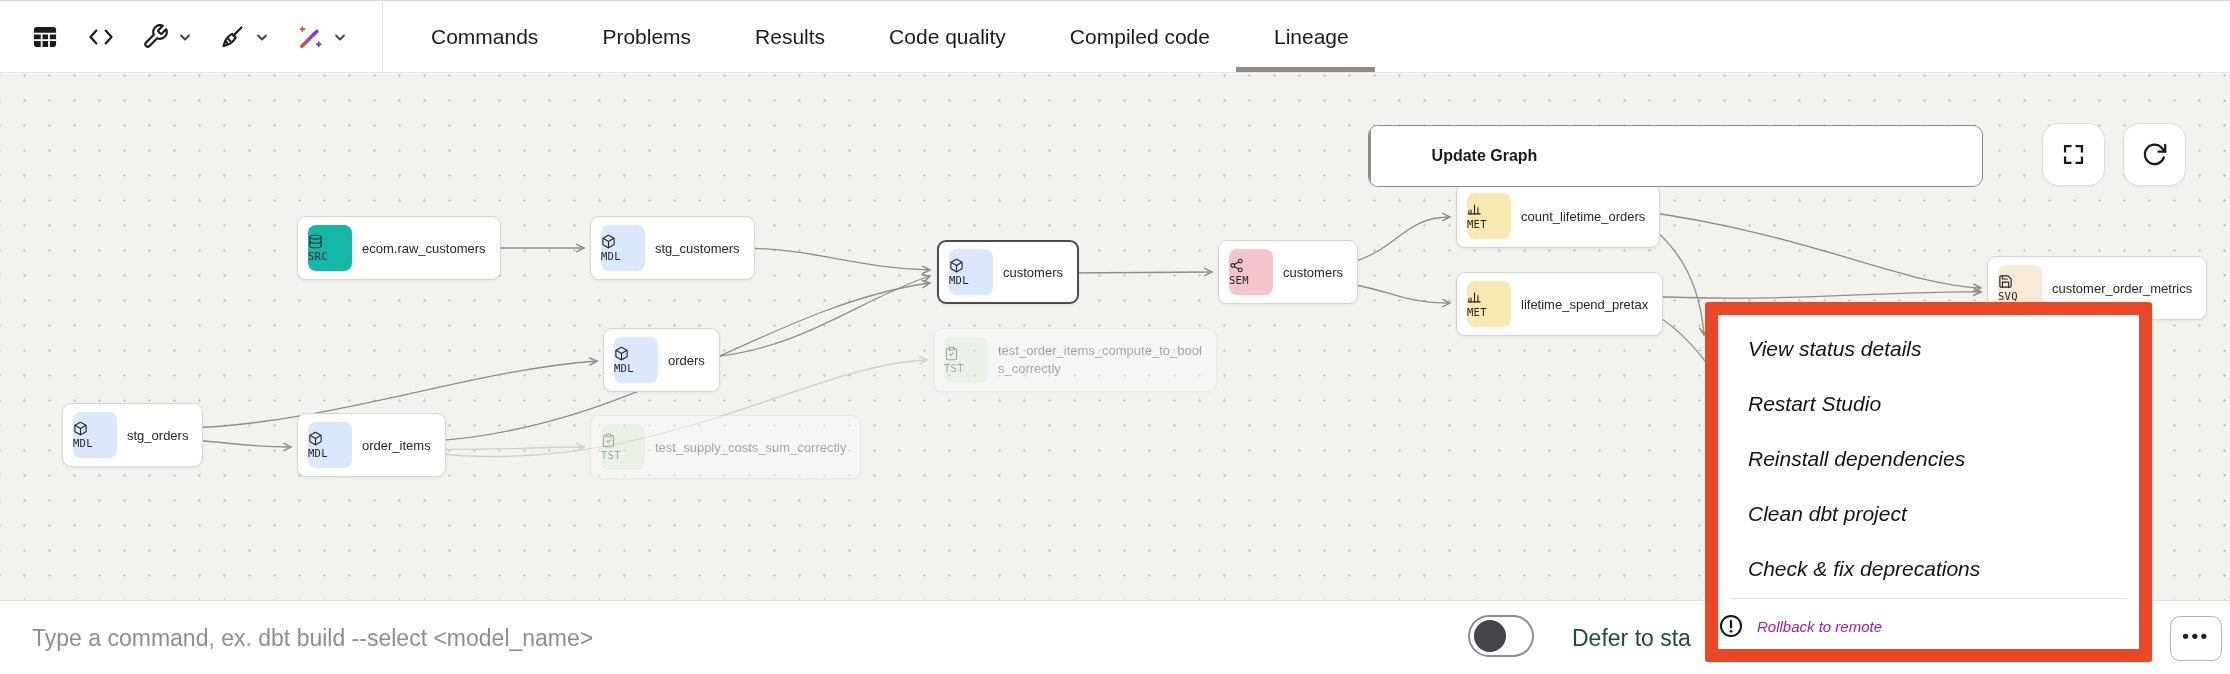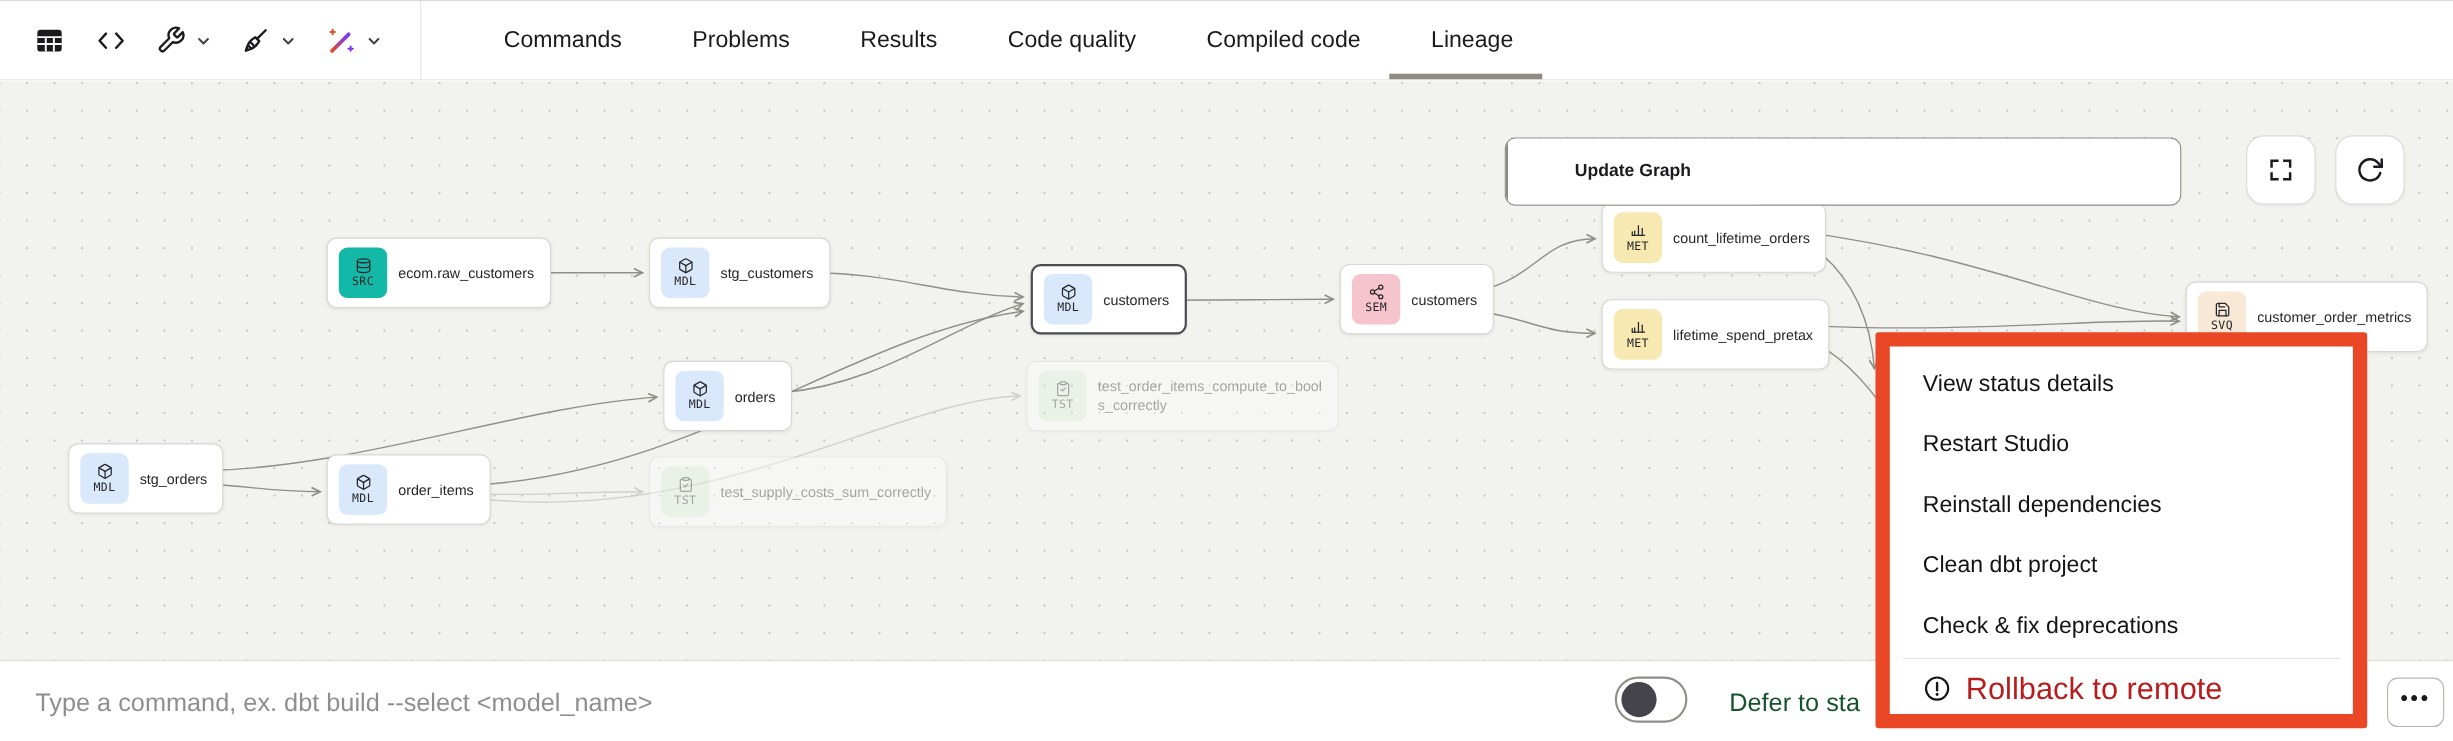--- a/index.html
+++ b/index.html
@@ -1,66 +1,66 @@
 <!DOCTYPE html>
 <html><head>
 <meta charset="utf-8">
 <style>
   html,body{margin:0;padding:0;width:2230px;height:674px;overflow:hidden;
     font-family:"Liberation Sans",sans-serif;background:#fff;}
   *{box-sizing:border-box;}
 
   
   .topbar{position:absolute;left:0;top:0;width:2230px;height:73px;background:#fff;
-    border-top:1px solid #d9d9d6;border-bottom:1px solid #e4e4e2;display:flex;align-items:stretch;z-index:20;gap:27px;}
+    border-top:1px solid #d9d9d6;border-bottom:1px solid #e4e4e2;display:flex;align-items:stretch;z-index:20;}
   .icon-strip{display:flex;align-items:center;gap:26px;padding:0 34px 0 30px;border-right:1px solid #e4e4e2;}
   .tool-btn{display:flex;align-items:center;gap:8px;cursor:pointer;}
   .tabs{display:flex;align-items:stretch;gap:64px;padding-left:48px;}
   .tab{display:flex;align-items:center;font-size:21px;color:#1b1b1f;position:relative;cursor:pointer;white-space:nowrap;}
   .tab.active::after{content:"";position:absolute;left:-38px;right:-26px;bottom:0;height:5px;background:#8f8a83;}
 
   
   .canvas{position:absolute;left:0;top:74px;width:2230px;height:526px;
     background-color:#f2f2ef;
     background-image:radial-gradient(circle,#c9c9c2 1.3px,transparent 1.3px);
     background-size:25px 25px;background-position:12px 14px;overflow:hidden;}
   #edges{position:absolute;left:0;top:-74px;width:2230px;height:674px;z-index:1;pointer-events:none;}
 
   .node{position:absolute;display:flex;align-items:center;gap:10px;padding:0 14px 0 10px;
     background:#fff;border:1px solid #d7d7d2;border-radius:9px;height:64px;
     box-shadow:0 1px 3px rgba(30,28,24,.07);z-index:2;cursor:pointer;width:max-content;}
   .node.selected{border:2px solid #4b4b52;}
   .node.faded{opacity:.38;}
   .badge{width:44px;height:46px;border-radius:8px;display:flex;flex-direction:column;
-    align-items:center;justify-content:center;flex:0 0 44px;}
+    align-items:flex-start;justify-content:center;flex:0 0 44px;}
   .badge-label{font-family:"DejaVu Sans Mono",monospace;font-size:10.5px;color:#26262b;margin-top:1px;letter-spacing:.3px;}
   .node-label{font-size:13px;color:#26262b;white-space:nowrap;}
   .node.wrap .node-label{white-space:normal;overflow-wrap:anywhere;line-height:1.35;}
 
   
   .selector-box{position:absolute;left:1368px;top:51px;width:615px;height:62px;background:#fff;
     border:1.5px solid #8c8c87;border-radius:10px;display:flex;align-items:stretch;z-index:5;overflow:hidden;}
   .selector-value{flex:1;display:flex;align-items:center;padding-left:26px;font-size:22px;color:#26262b;}
   .selector-divider{width:1.5px;background:#8c8c87;}
   .update-btn{width:228px;display:flex;align-items:center;justify-content:center;
     font-size:16px;font-weight:700;color:#1b1b1f;cursor:pointer;background:#fff;}
   .sq-btn{position:absolute;top:49px;width:63px;height:63px;background:#fff;border:1px solid #dcdcda;
     border-radius:16px;display:flex;align-items:center;justify-content:center;z-index:5;cursor:pointer;
     box-shadow:0 1px 2px rgba(0,0,0,.05);}
   #fullscreen-btn{left:2042px;} #refresh-btn{left:2123px;}
 
   
   .ctx-menu{position:absolute;left:1705px;top:302px;width:447px;height:360px;
-    border:13px solid #ea4726;background:#fff;z-index:50;border-radius:3px;}
+    border:13px solid #ea4726;background:#fff;z-index:50;border-radius:3px;font-style:italic;}
   .ctx-inner{padding:6px 0 0 0;}
   .ctx-item{height:55px;display:flex;align-items:center;padding-left:30px;font-size:21px;
     font-weight:500;color:#141417;cursor:pointer;}
   .ctx-sep{height:1px;background:#e2e2df;margin:2px 12px;}
-  .ctx-footer{height:50px;display:flex;align-items:center;gap:13px;padding-left:30px;
-    font-size:28px;font-weight:500;color:#b91c1c;cursor:pointer;}
+  .ctx-footer{height:50px;display:flex;align-items:center;gap:13px;
+    font-size:15px;font-weight:500;color:#a21caf;cursor:pointer;}
 
   
   .bottombar{position:absolute;left:0;top:600px;width:2230px;height:74px;background:#fff;
     border-top:1px solid #dcdcd7;z-index:10;}
   .cmd-input{position:absolute;left:30px;top:14px;width:1340px;height:46px;border:none;outline:none;
     font-family:"Liberation Sans",sans-serif;font-size:23px;color:#26262b;background:transparent;}
   .cmd-input::placeholder{color:#8e8e8e;opacity:1;}
   .toggle{position:absolute;left:1468px;top:14px;width:66px;height:42px;border:2px solid #8f8f89;
     border-radius:21px;background:#fff;cursor:pointer;}
   .knob{position:absolute;left:4px;top:3px;width:32px;height:32px;border-radius:50%;background:#44444a;}

